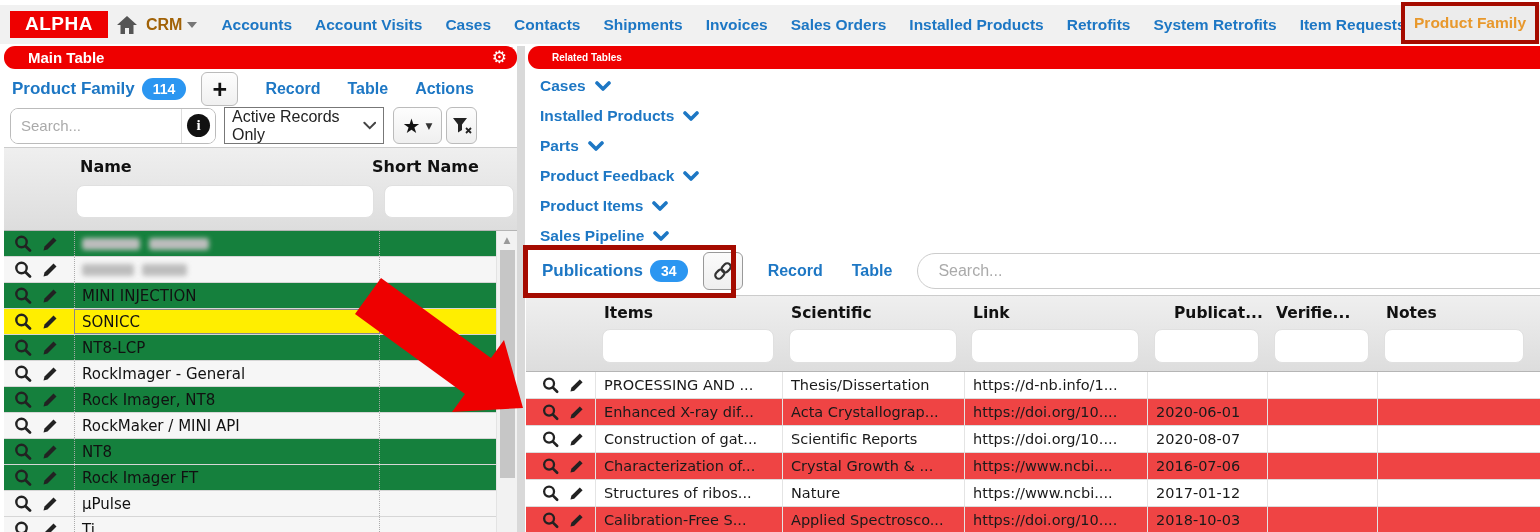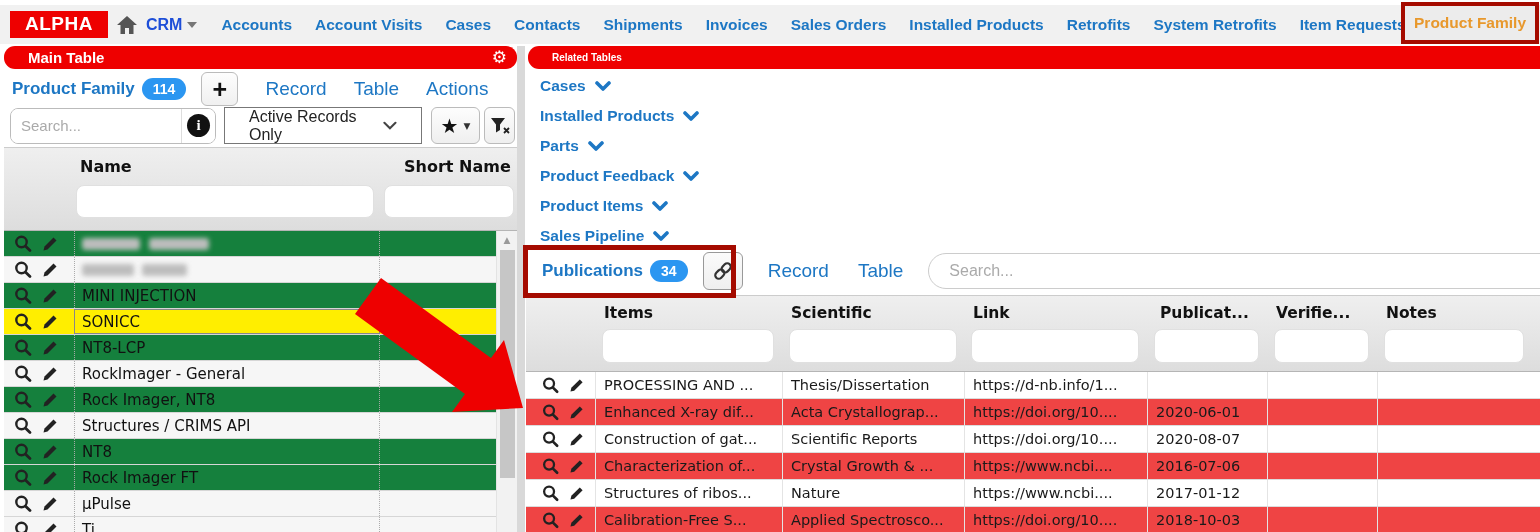--- a/index.html
+++ b/index.html
@@ -5,21 +5,21 @@
   * { margin:0; padding:0; box-sizing:border-box; }
   body { background:#fff; font-family:"Liberation Sans", sans-serif; }
   .page { position:relative; width:1540px; height:532px; background:#fff; overflow:hidden; }
 
   
   .topnav { position:absolute; left:0; top:5px; width:100%; height:39px; background:#f1f1f1;
             display:flex; align-items:center; }
   .brand { margin-left:10px; background:#ee0000; color:#fff; font-weight:bold; font-size:19px;
            padding:2px 15px 3px; letter-spacing:.5px; }
   .home { margin-left:8px; display:flex; align-items:center; }
-  .crm { margin-left:8px; color:#1d4ed8; font-weight:bold; font-size:16px; display:flex; align-items:center; gap:5px; }
+  .crm { margin-left:8px; color:#a16207; font-weight:bold; font-size:16px; display:flex; align-items:center; gap:5px; }
   .caret-down { width:0; height:0; border-left:5px solid transparent; border-right:5px solid transparent;
                 border-top:6px solid #777; display:inline-block; }
   .nav-links { display:flex; margin-left:24px; gap:23px; }
   .nav-link { color:#1d77c4; font-weight:bold; font-size:15.5px; white-space:nowrap; cursor:pointer; }
   .pf-active-box { position:absolute; right:1px; top:2px; height:42px; border:4px solid #a50b00;
                    background:#ececec; display:flex; align-items:center; justify-content:center;
                    padding:0 9px; color:#e8982c; font-weight:bold; font-size:15.5px; z-index:5; }
 
   
   .main-bar { position:absolute; left:4px; top:46px; width:513px; height:23px; background:#ee0000;
@@ -27,35 +27,35 @@
               align-items:center; padding-left:24px; }
   .gear { margin-left:auto; margin-right:10px; color:#fff; font-family:"DejaVu Sans",sans-serif;
           font-size:17px; line-height:1; cursor:pointer; }
   .pf-row { position:absolute; left:12px; top:72px; height:34px; display:flex; align-items:center; }
   .pf-title { color:#1d77c4; font-weight:bold; font-size:17px; }
   .badge { background:#2b96f1; color:#fff; font-weight:bold; font-size:14px; border-radius:13px;
            padding:3px 11px; margin-left:7px; }
   .add-btn { margin-left:15px; width:37px; height:34px; border:1px solid #bbb; border-radius:6px;
              background:linear-gradient(#fdfdfd,#f0f0f0); color:#111; font-size:25px; font-weight:bold;
              display:flex; align-items:center; justify-content:center; cursor:pointer; }
-  .menu-item { color:#1d77c4; font-weight:normal; font-size:19px; margin-left:27px; cursor:pointer; }
+  .menu-item { color:#1d77c4; font-weight:bold; font-size:16px; margin-left:27px; cursor:pointer; }
 
   .search-row { position:absolute; left:10px; top:107px; height:37px; display:flex; align-items:center; }
   .search-group { display:flex; align-items:center; height:36px; border:1px solid #bbb; border-radius:8px;
                   background:#fff; overflow:hidden; }
   .search-group input { border:none; outline:none; width:170px; padding-left:10px; font-size:15px; height:100%;
                         font-family:"Liberation Sans",sans-serif; color:#444; }
   .search-group input::placeholder, .pub-search::placeholder { color:#aaa; }
   .info-btn { width:34px; height:100%; display:flex; align-items:center; justify-content:center;
               border-left:1px solid #ddd; background:#fff; cursor:pointer; }
   .info-circle { width:23px; height:23px; border-radius:50%; background:#111; color:#fff; font-weight:bold;
                  font-family:"Liberation Serif",serif; font-size:15px; display:flex; align-items:center;
                  justify-content:center; }
-  .records-select { margin-left:8px; width:198px; height:37px; border:1px solid #777; background:#fff;
-                    display:flex; align-items:center; justify-content:space-between; padding:0 24px;
+  .records-select { margin-left:8px; width:160px; height:37px; border:1px solid #777; background:#fff;
+                    display:flex; align-items:center; justify-content:space-between; padding:0 7px;
                     font-size:16px; color:#222; cursor:pointer; }
   .btn { border:1px solid #bbb; border-radius:6px; background:linear-gradient(#fdfdfd,#efefef);
          display:flex; align-items:center; justify-content:center; cursor:pointer; }
   .star-btn { margin-left:9px; width:49px; height:37px; gap:5px; }
   .star-glyph { font-size:20px; color:#111; font-family:"DejaVu Sans",sans-serif; }
   .mini-caret { font-size:9px; color:#333; font-family:"DejaVu Sans",sans-serif; }
   .filter-btn { margin-left:4px; width:31px; height:37px; }
 
   
   .left-table { position:absolute; left:4px; top:147px; width:513px; bottom:0; }
@@ -192,21 +192,21 @@
       <svg width="21" height="19" viewBox="0 0 21 19">
         <path d="M2 2 H16 L11 8.5 V14 L7 16.5 V8.5 Z" fill="#222"></path>
         <path d="M15 12 L20 17 M20 12 L15 17" stroke="#222" stroke-width="1.8"></path>
       </svg>
     </div>
   </div>
 
   <div class="left-table">
     <div class="lt-header">
       <span class="col-label" style="left:76px">Name</span>
-      <span class="col-label" style="left:400px">Short Name</span>
+      <span class="col-label" style="left:368px">Short Name</span>
       <input class="hdr-input" style="left: 72px; width: 298px;">
       <input class="hdr-input" style="left: 380px; width: 130px;">
     </div>
     <div class="lt-rows">
 
       <div class="lt-row">
         <span class="cell-icons">
             <span class="icon">
               <svg width="20" height="20" viewBox="0 0 20 20">
                 <circle cx="8.5" cy="8" r="5.2" fill="none" stroke="#222" stroke-width="2.4"></circle>
@@ -344,21 +344,21 @@
                 <circle cx="8.5" cy="8" r="5.2" fill="none" stroke="#222" stroke-width="2.4"></circle>
                 <line x1="12.6" y1="12.2" x2="17" y2="16.6" stroke="#222" stroke-width="2.8" stroke-linecap="round"></line>
               </svg>
             </span>
             <span class="icon">
               <svg width="16" height="16" viewBox="0 0 16 16">
                 <path d="M11.5 1.5 L14.5 4.5 L5.5 13.5 L1.5 14.5 L2.5 10.5 Z" fill="#222"></path>
               </svg>
             </span>
           </span>
-        <span class="cell-name">Structures / CRIMS API</span>
+        <span class="cell-name">RockMaker / MINI API</span>
         <span class="cell-short"></span>
       </div>
 
       <div class="lt-row">
         <span class="cell-icons">
             <span class="icon">
               <svg width="20" height="20" viewBox="0 0 20 20">
                 <circle cx="8.5" cy="8" r="5.2" fill="none" stroke="#222" stroke-width="2.4"></circle>
                 <line x1="12.6" y1="12.2" x2="17" y2="16.6" stroke="#222" stroke-width="2.8" stroke-linecap="round"></line>
               </svg>
@@ -494,21 +494,21 @@
     <span class="menu-item pub-menu-table">Table</span>
     <input class="pub-search" placeholder="Search..." style="">
   </div>
   <div class="pubs-annotation"></div>
 
   <div class="right-table">
     <div class="rt-header">
       <span class="col-label" style="left:78px">Items</span>
       <span class="col-label" style="left:265px">Scientific</span>
       <span class="col-label" style="left:447px">Link</span>
-      <span class="col-label" style="left:634px">Publicat...</span>
+      <span class="col-label" style="left:648px">Publicat...</span>
       <span class="col-label" style="left:750px">Verifie...</span>
       <span class="col-label" style="left:860px">Notes</span>
       <input class="hdr-input" style="left: 76px; width: 172px;">
       <input class="hdr-input" style="left: 263px; width: 168px;">
       <input class="hdr-input" style="left: 445px; width: 168px;">
       <input class="hdr-input" style="left: 628px; width: 105px;">
       <input class="hdr-input" style="left: 748px; width: 95px;">
       <input class="hdr-input" style="left: 858px; width: 140px;">
     </div>
     <div class="rt-rows">

